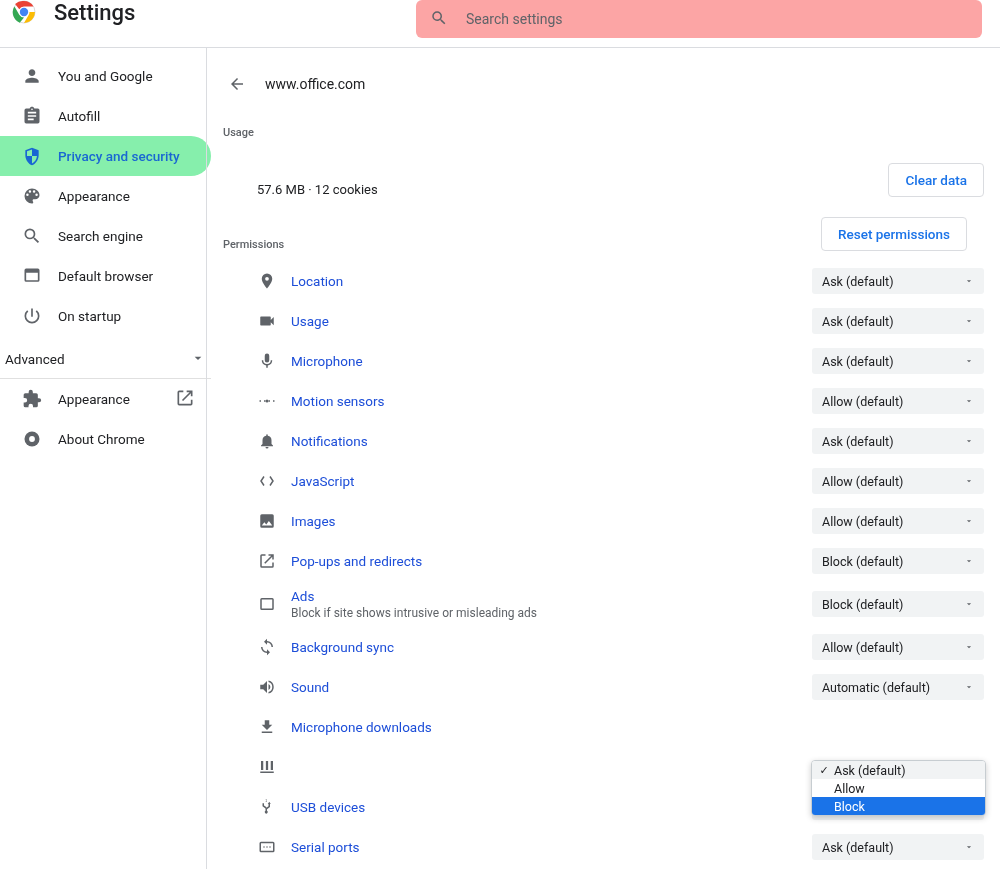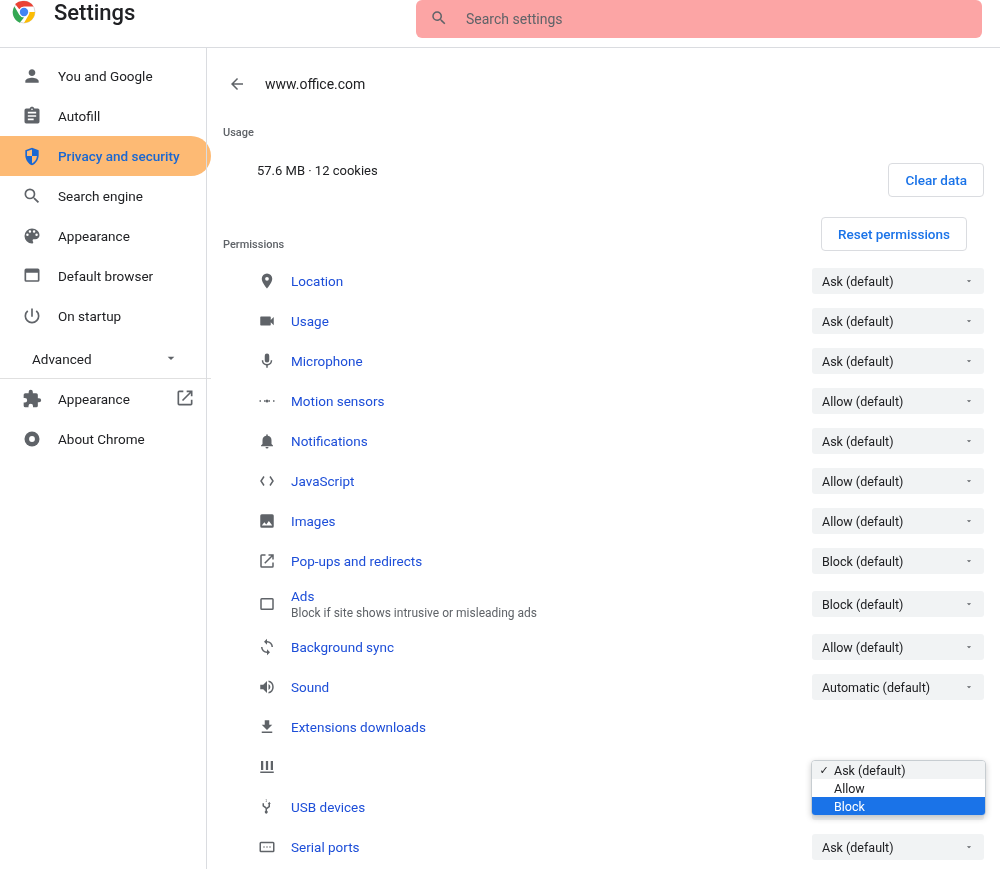--- a/index.html
+++ b/index.html
@@ -7,38 +7,38 @@
   .topbar { display: flex; height: 48px; padding: 0 12px; border-bottom: 1px solid #dadce0; }
   .chrome-logo { width: 24px; height: 24px; margin-right: 18px; }
   .title { font-size: 22px; font-weight: 500; color: #202124; }
   .searchbar { margin-left: auto; width: 566px; height: 38px; background: #fca5a5; border-radius: 6px; display: flex; align-items: center; padding: 0 14px; color: #5f6368; margin-right: 6px; }
   .searchbar svg { width: 18px; height: 18px; margin-right: 18px; fill: #5f6368; }
   .searchbar input { border: 0; background: transparent; outline: none; font-size: 14px; color: #202124; width: 100%; }
   .searchbar input::placeholder { color: #5f6368; }
   .layout { display: flex; height: calc(100% - 48px); }
   .sidebar { width: 211px; padding-top: 8px; }
   .nav-item { display: flex; align-items: center; height: 40px; padding-left: 22px; font-size: 13.5px; color: #202124; border-radius: 0 20px 20px 0; cursor: pointer; }
-  .nav-item.selected { background: #fdba74; color: #1967d2; font-weight: 500; }
+  .nav-item.selected { background: #86efac; color: #1967d2; font-weight: 500; }
   .nav-item .nav-icon { width: 20px; height: 20px; margin-right: 16px; display: flex; align-items: center; justify-content: center; }
   .nav-item svg { width: 20px; height: 20px; fill: #5f6368; }
   .nav-item.selected svg { fill: #1967d2; }
-  .advanced { display: flex; align-items: center; justify-content: space-between; height: 38px; padding: 0 32px; font-size: 13.5px; color: #202124; cursor: pointer; margin-top: 4px; }
+  .advanced { display: flex; align-items: center; justify-content: space-between; height: 38px; padding: 0 5px; font-size: 13.5px; color: #202124; cursor: pointer; margin-top: 4px; }
   .advanced svg { width: 16px; height: 16px; fill: #5f6368; }
   .divider { height: 1px; background: #e0e0e0; margin: 0 0; }
   .sidebar-bottom .nav-item { height: 40px; }
   .ext-row { display: flex; align-items: center; justify-content: space-between; padding-right: 16px; }
   .vline { width: 1px; background: #dadce0; }
   .content { flex: 1; padding: 22px 0 0 16px; overflow: hidden; }
   .page-head { display: flex; align-items: center; margin-bottom: 28px; }
   .back-btn { width: 28px; height: 28px; display: flex; align-items: center; justify-content: center; cursor: pointer; margin-right: 14px; }
   .back-btn svg { width: 18px; height: 18px; fill: #5f6368; }
   .site-title { font-size: 14px; color: #202124; }
   .section-head { display: flex; align-items: flex-end; justify-content: space-between; margin-right: 33px; }
   .section-title { font-size: 11px; font-weight: 500; color: #5f6368; }
-  .usage-row { display: flex; align-items: flex-start; justify-content: space-between; padding: 20px 16px 20px 34px; gap: 28px; }
+  .usage-row { display: flex; align-items: flex-end; justify-content: space-between; padding: 20px 16px 20px 34px; gap: 28px; }
   .usage-text { font-size: 13px; color: #202124; }
   .btn { border: 1px solid #dadce0; background: #fff; color: #1a73e8; font-size: 13.5px; font-weight: 500; padding: 8px 16px; border-radius: 4px; cursor: pointer; }
   .perm-row { display: flex; align-items: center; padding: 7px 16px 7px 34px; min-height: 40px; position: relative; }
   .perm-icon { width: 20px; height: 20px; margin-right: 14px; display: flex; align-items: center; justify-content: center; }
   .perm-icon svg { width: 18px; height: 18px; fill: #5f6368; }
   .perm-label { font-size: 13.5px; color: #1d4ed8; flex: 1; }
   .perm-sub { font-size: 12px; color: #5f6368; margin-top: 2px; }
   .perm-select { width: 172px; height: 26px; background: #f1f3f4; border: 0; border-radius: 3px; display: flex; align-items: center; justify-content: space-between; padding: 0 10px; font-size: 12.5px; color: #202124; cursor: pointer; }
   .perm-select svg { width: 10px; height: 10px; fill: #5f6368; }
   .dropdown { position: absolute; width: 175px; background: #fff; border: 1px solid #c7cdd1; border-radius: 4px; box-shadow: 0 2px 6px rgba(0,0,0,.2); z-index: 20; right: 14px; top: 712px; overflow: hidden; }
@@ -94,32 +94,32 @@
       <span class="nav-icon">
           <svg viewBox="0 0 24 24">
             <path d="M12 2 4 5v6c0 5.55 3.84 10.74 8 12 4.16-1.26 8-6.45 8-12V5l-8-3zm0 10h6c-.47 4.11-3.07 7.78-6 8.94V12H6V6.3l6-2.25V12z"></path>
           </svg>
         </span>
       <span>Privacy and security</span>
     </div>
     <div class="nav-item">
       <span class="nav-icon">
           <svg viewBox="0 0 24 24">
+            <path d="M12 3a9 9 0 0 0 0 18c.83 0 1.5-.67 1.5-1.5 0-.39-.15-.74-.39-1.01-.23-.26-.38-.61-.38-.99 0-.83.67-1.5 1.5-1.5H16a5 5 0 0 0 5-5c0-4.42-4.03-8-9-8zm-5.5 9a1.5 1.5 0 1 1 0-3 1.5 1.5 0 0 1 0 3zm3-4a1.5 1.5 0 1 1 0-3 1.5 1.5 0 0 1 0 3zm5 0a1.5 1.5 0 1 1 0-3 1.5 1.5 0 0 1 0 3zm3 4a1.5 1.5 0 1 1 0-3 1.5 1.5 0 0 1 0 3z"></path>
+          </svg>
+        </span>
+      <span>Appearance</span>
+    </div>
+    <div class="nav-item">
+      <span class="nav-icon">
+          <svg viewBox="0 0 24 24">
             <path d="M15.5 14h-.79l-.28-.27A6.471 6.471 0 0 0 16 9.5 6.5 6.5 0 1 0 9.5 16a6.47 6.47 0 0 0 4.23-1.57l.27.28v.79L19 20.49 20.49 19 15.5 14zm-6 0C7.01 14 5 11.99 5 9.5S7.01 5 9.5 5 14 7.01 14 9.5 11.99 14 9.5 14z"></path>
           </svg>
         </span>
       <span>Search engine</span>
-    </div>
-    <div class="nav-item">
-      <span class="nav-icon">
-          <svg viewBox="0 0 24 24">
-            <path d="M12 3a9 9 0 0 0 0 18c.83 0 1.5-.67 1.5-1.5 0-.39-.15-.74-.39-1.01-.23-.26-.38-.61-.38-.99 0-.83.67-1.5 1.5-1.5H16a5 5 0 0 0 5-5c0-4.42-4.03-8-9-8zm-5.5 9a1.5 1.5 0 1 1 0-3 1.5 1.5 0 0 1 0 3zm3-4a1.5 1.5 0 1 1 0-3 1.5 1.5 0 0 1 0 3zm5 0a1.5 1.5 0 1 1 0-3 1.5 1.5 0 0 1 0 3zm3 4a1.5 1.5 0 1 1 0-3 1.5 1.5 0 0 1 0 3z"></path>
-          </svg>
-        </span>
-      <span>Appearance</span>
     </div>
     <div class="nav-item">
       <span class="nav-icon">
           <svg viewBox="0 0 24 24">
             <path d="M3 5a2 2 0 0 1 2-2h14a2 2 0 0 1 2 2v12a2 2 0 0 1-2 2H5a2 2 0 0 1-2-2V5zm2 3v9h14V8H5z"></path>
           </svg>
         </span>
       <span>Default browser</span>
     </div>
     <div class="nav-item">
@@ -365,21 +365,21 @@
             </svg>
           </div>
         </div>
         <div class="perm-row">
           <span class="perm-icon">
             <svg viewBox="0 0 24 24">
               <path d="M19 9h-4V3H9v6H5l7 7 7-7zM5 18v2h14v-2H5z"></path>
             </svg>
           </span>
           <div style="flex:1">
-            <div class="perm-label">Extensions downloads</div>
+            <div class="perm-label">Microphone downloads</div>
           </div>
           <div style="width:172px"></div>
         </div>
         <div class="perm-row">
           <span class="perm-icon">
             <svg viewBox="0 0 24 24">
               <path d="M4 4h3v12H4zM10.5 4h3v12h-3zM17 4h3v12h-3zM3 18h18v2H3z"></path>
             </svg>
           </span>
           <div style="width:172px"></div>

